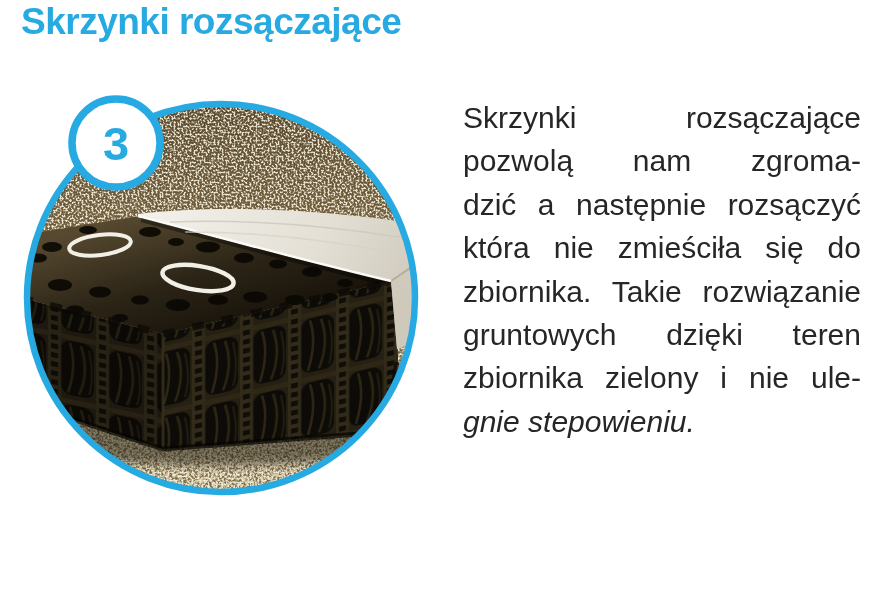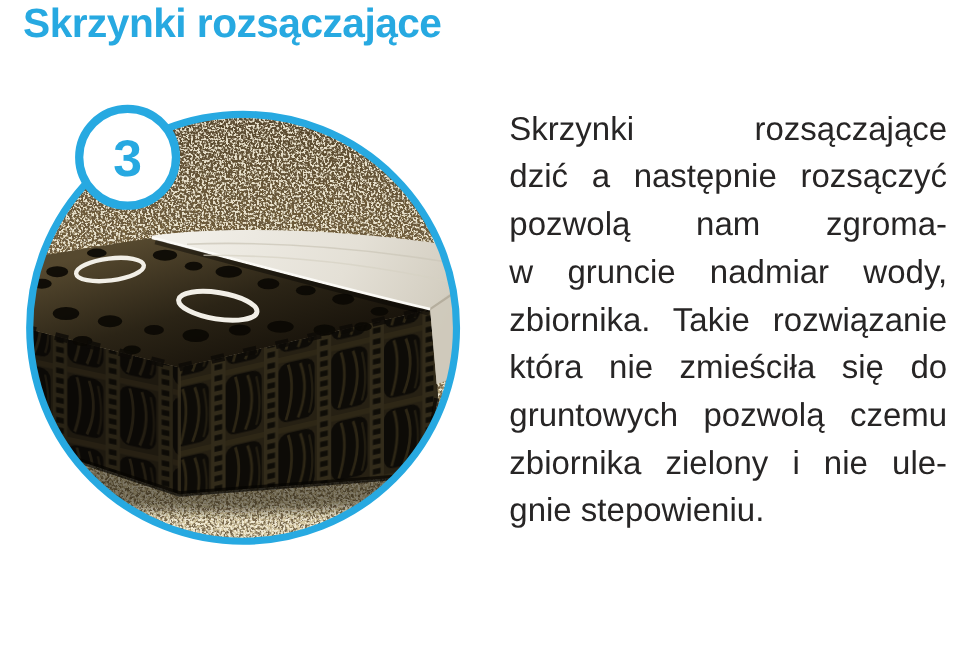--- a/index.html
+++ b/index.html
@@ -46,20 +46,21 @@
     line-height:43.4px;
     color:var(--text-color);
   }
   .line{
     text-align:justify;
     text-align-last:justify;
     white-space:nowrap;
   }
   .line.last{
     text-align-last:left;
+    font-style:italic;
   }
 </style>
 </head>
 <body>
 
 <div class="page">
 
   <h1 class="title">Skrzynki rozsączające</h1>
 
   <div class="figure">
@@ -210,23 +211,22 @@
 
       <g>
         <circle cx="116" cy="143" r="44" fill="#ffffff" stroke-width="7.5" class="accent-stroke"></circle>
         <text x="116" y="160" text-anchor="middle" class="badge-num">3</text>
       </g>
     </svg>
   </div>
 
   <div class="body-text">
     <div class="line">Skrzynki rozsączające</div>
+    <div class="line">pozwolą nam zgroma-</div>
     <div class="line">dzić a następnie rozsączyć</div>
-    <div class="line">pozwolą nam zgroma-</div>
-    <div class="line">w gruncie nadmiar wody,</div>
+    <div class="line">która nie zmieściła się do</div>
     <div class="line">zbiornika. Takie rozwiązanie</div>
-    <div class="line">która nie zmieściła się do</div>
-    <div class="line">gruntowych pozwolą czemu</div>
+    <div class="line">gruntowych dzięki teren</div>
     <div class="line">zbiornika zielony i nie ule-</div>
     <div class="line last">gnie stepowieniu.</div>
   </div>
 
 </div>
 
 </body></html>

